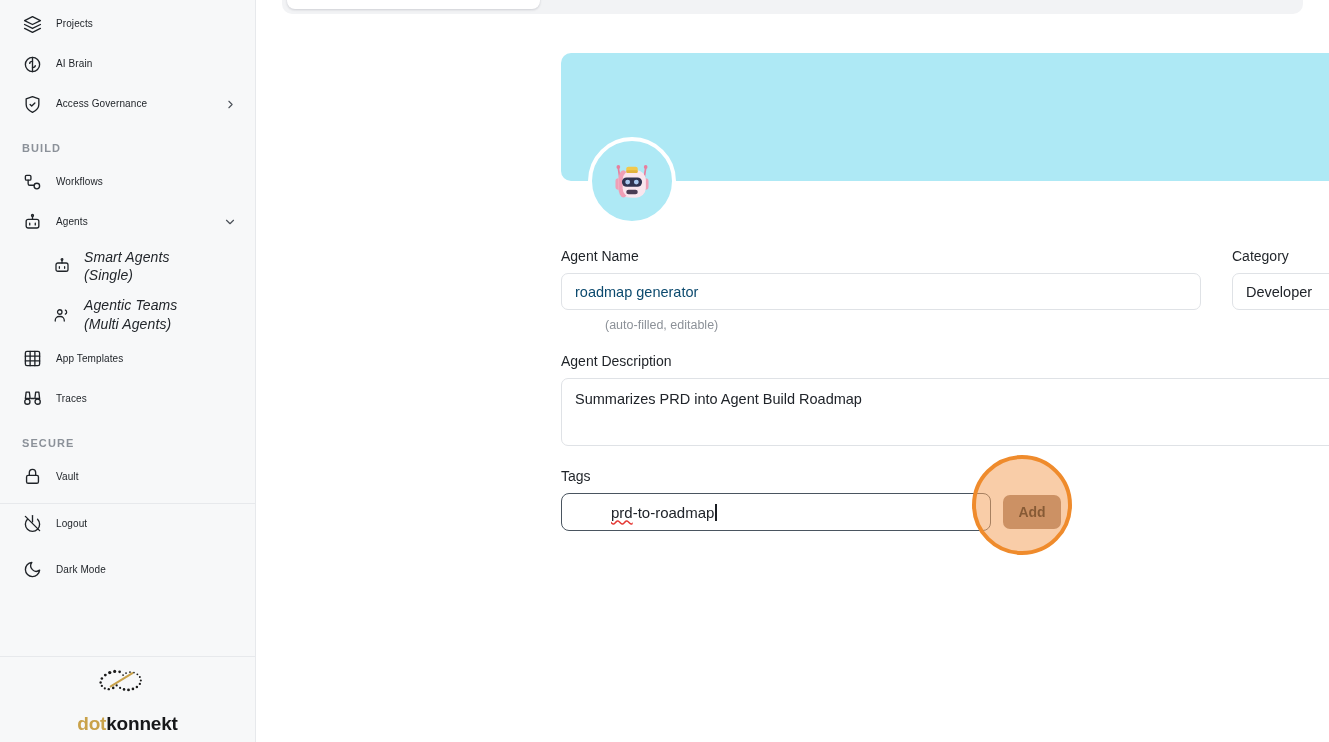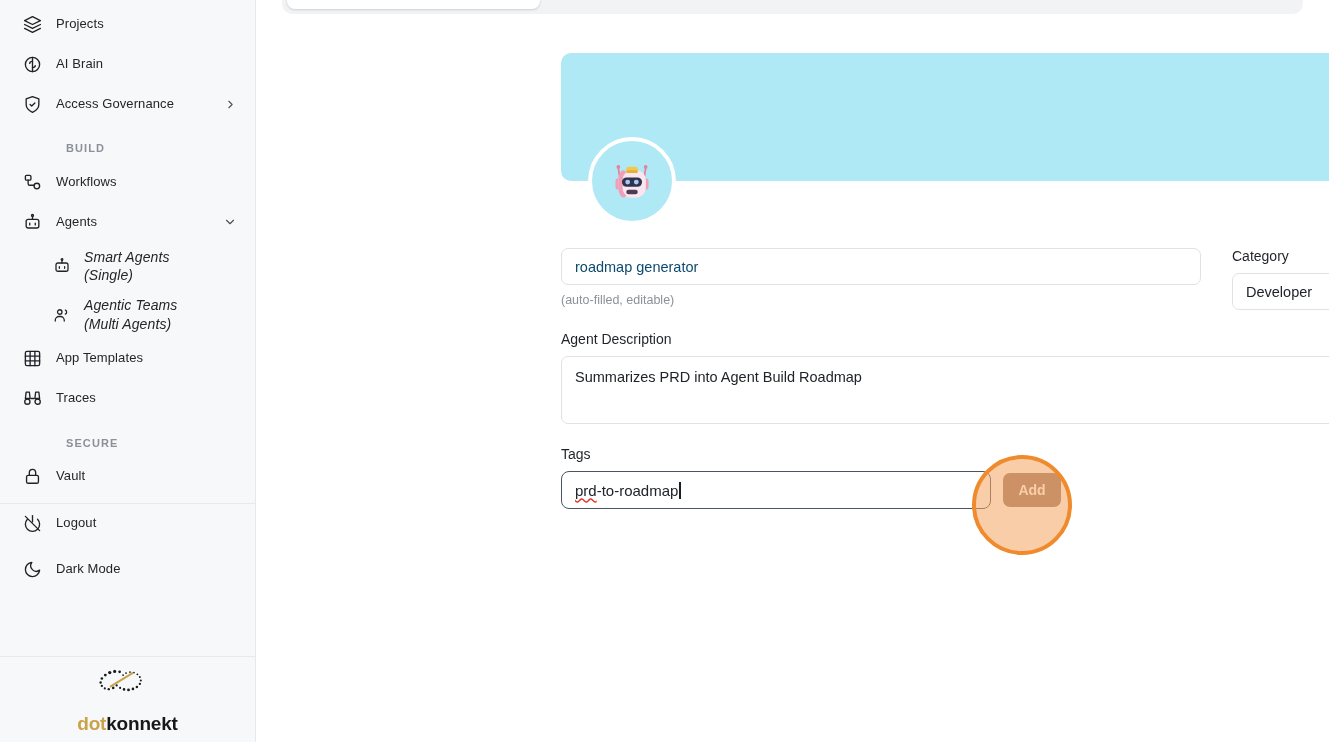--- a/index.html
+++ b/index.html
@@ -37,21 +37,21 @@
   }
   .nav-ico {
     width: 20px; height: 20px;
     flex: 0 0 20px;
     margin-right: 14px;
     display: flex; align-items: center; justify-content: center;
     color: #1f2328;
   }
   .nav-ico svg { display: block; }
   .nav-label {
-    font-size: 13px;
+    font-size: 10px;
     color: #22262b;
     letter-spacing: .1px;
     line-height: 1.15;
     white-space: pre-line;
   }
   .nav-chev {
     margin-left: auto;
     width: 14px; height: 14px;
     color: #4b5159;
     display: flex; align-items: center; justify-content: center;
@@ -66,21 +66,20 @@
   }
   .nav-sub .nav-ico { margin-right: 12px; }
   .nav-sub .nav-label { font-size: 14px; line-height: 1.3; font-style: italic; }
 
   .sec-head {
     font-size: 11px;
     font-weight: 700;
     letter-spacing: 1.1px;
     color: #8b9199;
     padding: 18px 0 8px 22px;
-    margin-left: 44px;
   }
 
   .side-div { height: 1px; background: #e7e9ec; margin: 6px 0 0 0; }
 
   .brand {
     border-top: 1px solid #e7e9ec;
     height: 86px;
     flex: 0 0 86px;
     display: flex;
     flex-direction: column;
@@ -183,20 +182,21 @@
     padding: 0 13px;
     font-family: inherit;
     outline: none;
     display: flex;
     align-items: center;
   }
   .hint {
     font-size: 12.5px;
     color: #8c9198;
     margin-top: 8px;
+    margin-left: 44px;
   }
   .select {
     justify-content: space-between;
     cursor: pointer;
     color: #20242a;
   }
 
   .desc-wrap { margin-top: 21px; }
   .textarea {
     width: 975px;
@@ -234,34 +234,35 @@
     position: relative;
   }
   .tag-text {
     position: relative;
     display: inline-block;
   }
   .misspell {
     text-decoration: underline wavy #e53935;
     text-decoration-skip-ink: none;
     text-underline-offset: 2px;
+    margin-left: 36px;
   }
   .caret {
     display: inline-block;
     width: 1.5px;
     height: 17px;
     background: #1b1f24;
     vertical-align: -3px;
     margin-left: 1px;
   }
   .add-btn {
     width: 58px; height: 34px;
     border-radius: 7px;
     background: #9c7b68;
-    color: #ffffff;
+    color: #000000;
     border: none;
     font-size: 14px;
     font-weight: 600;
     font-family: inherit;
     cursor: pointer;
     display: flex; align-items: center; justify-content: center;
   }
 
   
   .click-ring {
@@ -504,20 +505,21 @@
         <circle cx="38" cy="33.5" r="3.4" fill="#a9c8ee"></circle>
 
         <rect x="24" y="44" width="16" height="6.5" rx="3.2" fill="#4a3c54"></rect>
       </svg>
     </div>
 
     <div class="form">
 
       <div class="row">
         <div class="col-name">
+          <label class="fld-label">Agent Name</label>
           <input class="ctrl" type="text" value="roadmap generator" style="">
           <div class="hint">(auto-filled, editable)</div>
         </div>
 
         <div class="col-cat">
           <label class="fld-label">Category</label>
           <div class="ctrl select">
             <span>Developer</span>
 
           </div>

